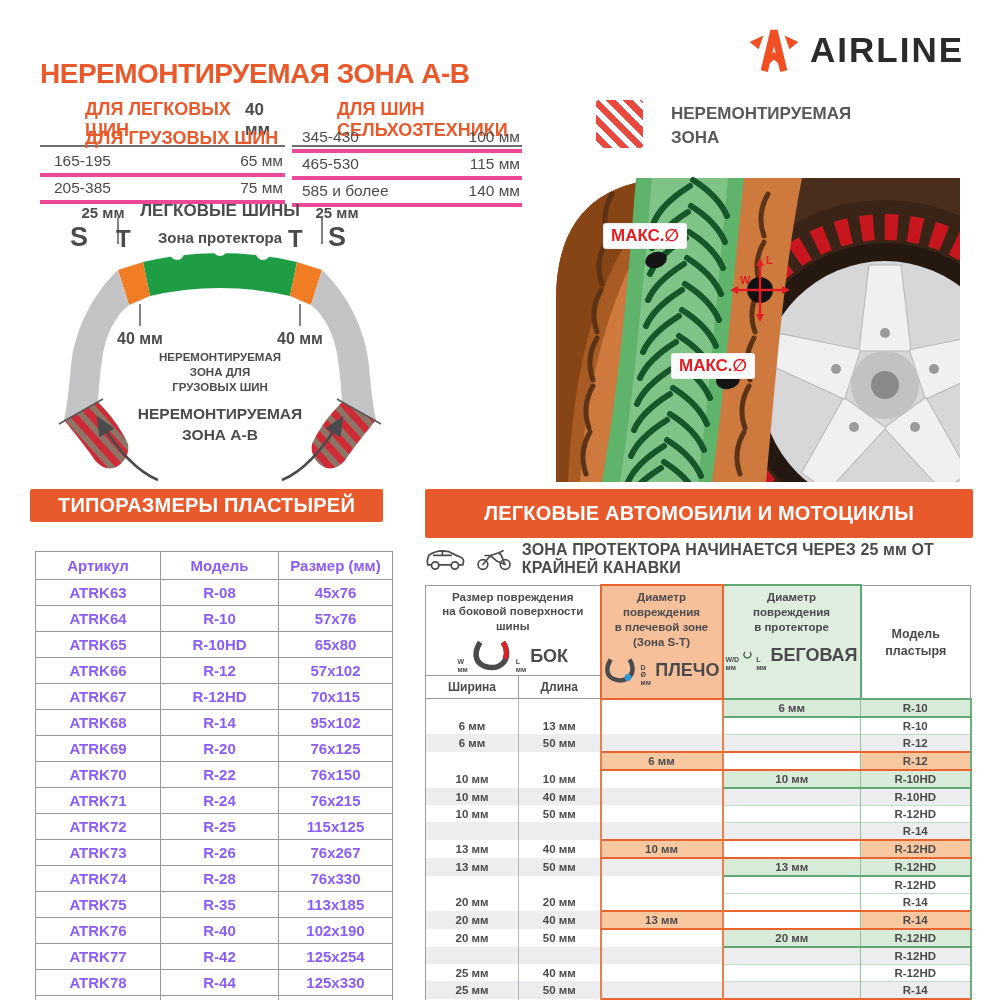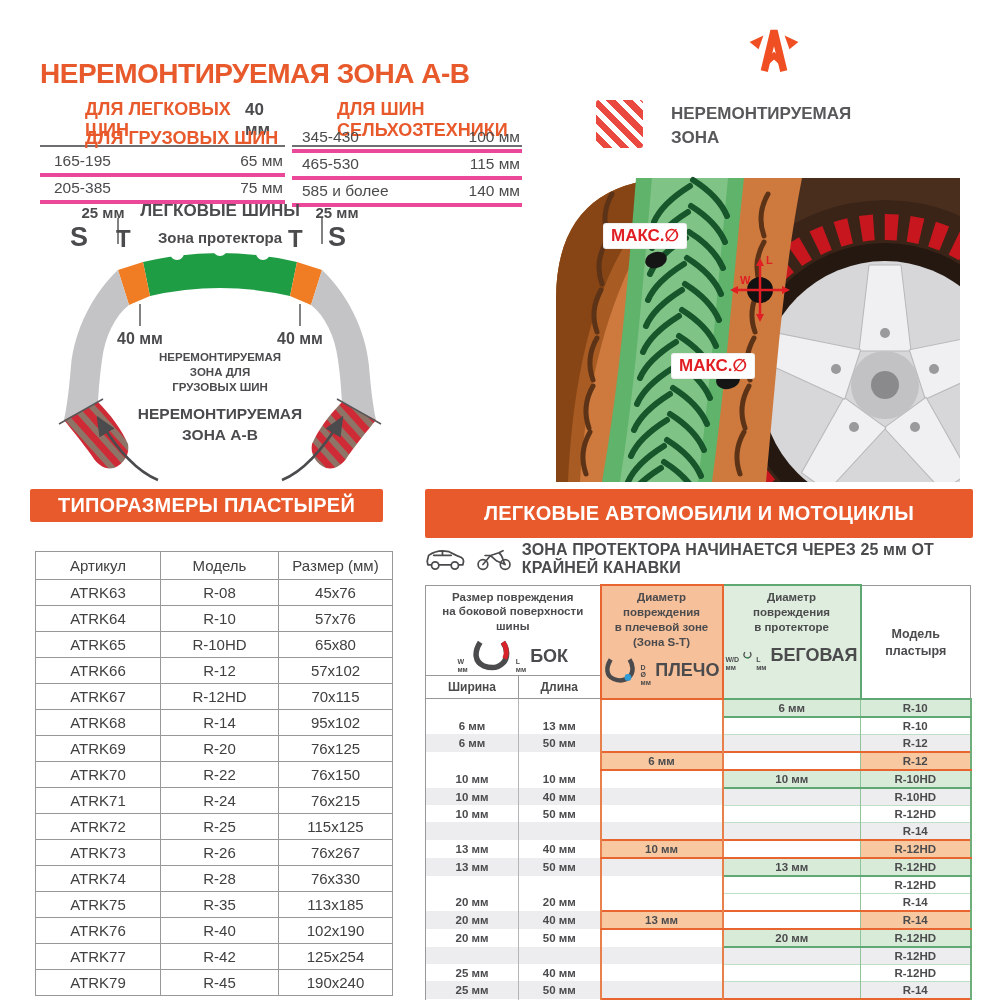--- a/index.html
+++ b/index.html
@@ -31,21 +31,21 @@
   .maxlab{position:absolute;background:#fff;color:#e01e23;font-weight:bold;font-size:17px;
           padding:1px 7px 2px;border-radius:2px;box-shadow:0 0 0 1px #eee;}
   .wl{position:absolute;color:#e01e23;font-weight:bold;font-size:11px;}
   
   .banner{background:#e8592b;color:#fff;font-weight:bold;font-size:20px;display:flex;
           align-items:center;justify-content:center;border-radius:2px;letter-spacing:.2px;}
   .banner-left{left:30px;top:489px;width:353px;height:33px;}
   .banner-right{left:425px;top:489px;width:548px;height:49px;}
   
   #patch-table{position:absolute;left:35px;top:551px;width:357px;border-collapse:collapse;table-layout:fixed;}
-  #patch-table th,#patch-table td{border:1px solid #98989a;font-weight:normal;color:#404040;text-align:center;}
+  #patch-table th,#patch-table td{border:1px solid #98989a;font-weight:bold;color:#8b5cf6;text-align:center;}
   #patch-table th{height:25px;font-size:15px;}
   #patch-table td{height:23px;font-size:15px;}
   
   .note-row{left:425px;top:540px;width:548px;height:38px;display:flex;align-items:center;gap:10px;}
   .note-text{font-size:16px;font-weight:bold;color:#4b4b4d;letter-spacing:.1px;}
   
   #damage-table{position:absolute;left:425px;top:584px;width:545px;border-collapse:collapse;
                 table-layout:fixed;border:1px solid #98989a;}
   #damage-table th{border:1px solid #98989a;background:#fff;color:#4b4b4d;vertical-align:top;
                    padding:4px 2px 2px;font-size:11.5px;line-height:1.3;font-weight:bold;}
@@ -110,20 +110,21 @@
     </div>
   </div>
 
   <div class="abs logo">
     <svg width="52" height="52" viewBox="0 0 64 60">
       <path d="M20,56 L32,6 L44,56" fill="none" stroke="#f04e23" stroke-width="9"></path>
       <path d="M21,47 L32,37 L43,47" fill="none" stroke="#f04e23" stroke-width="7"></path>
       <polygon points="2,20 19,12 13,29" fill="#f04e23"></polygon>
       <polygon points="62,20 45,12 51,29" fill="#f04e23"></polygon>
     </svg>
+    <span class="logo-text">AIRLINE</span>
   </div>
 
   <div class="abs legend">
     <div class="stripe-box"></div>
     <div class="legend-label pre">НЕРЕМОНТИРУЕМАЯ
 ЗОНА</div>
   </div>
 
   <div class="abs diagram">
     <svg width="360" height="287" viewBox="0 0 360 287">
@@ -340,20 +341,25 @@
         </tr>
         <tr>
           <td>ATRK76</td>
           <td>R-40</td>
           <td>102x190</td>
         </tr>
         <tr>
           <td>ATRK77</td>
           <td>R-42</td>
           <td>125x254</td>
+        </tr>
+        <tr>
+          <td>ATRK78</td>
+          <td>R-44</td>
+          <td>125x330</td>
         </tr>
         <tr>
           <td>ATRK79</td>
           <td>R-45</td>
           <td>190x240</td>
         </tr>
       </tbody>
   </table>
 
   <div class="abs note-row">

